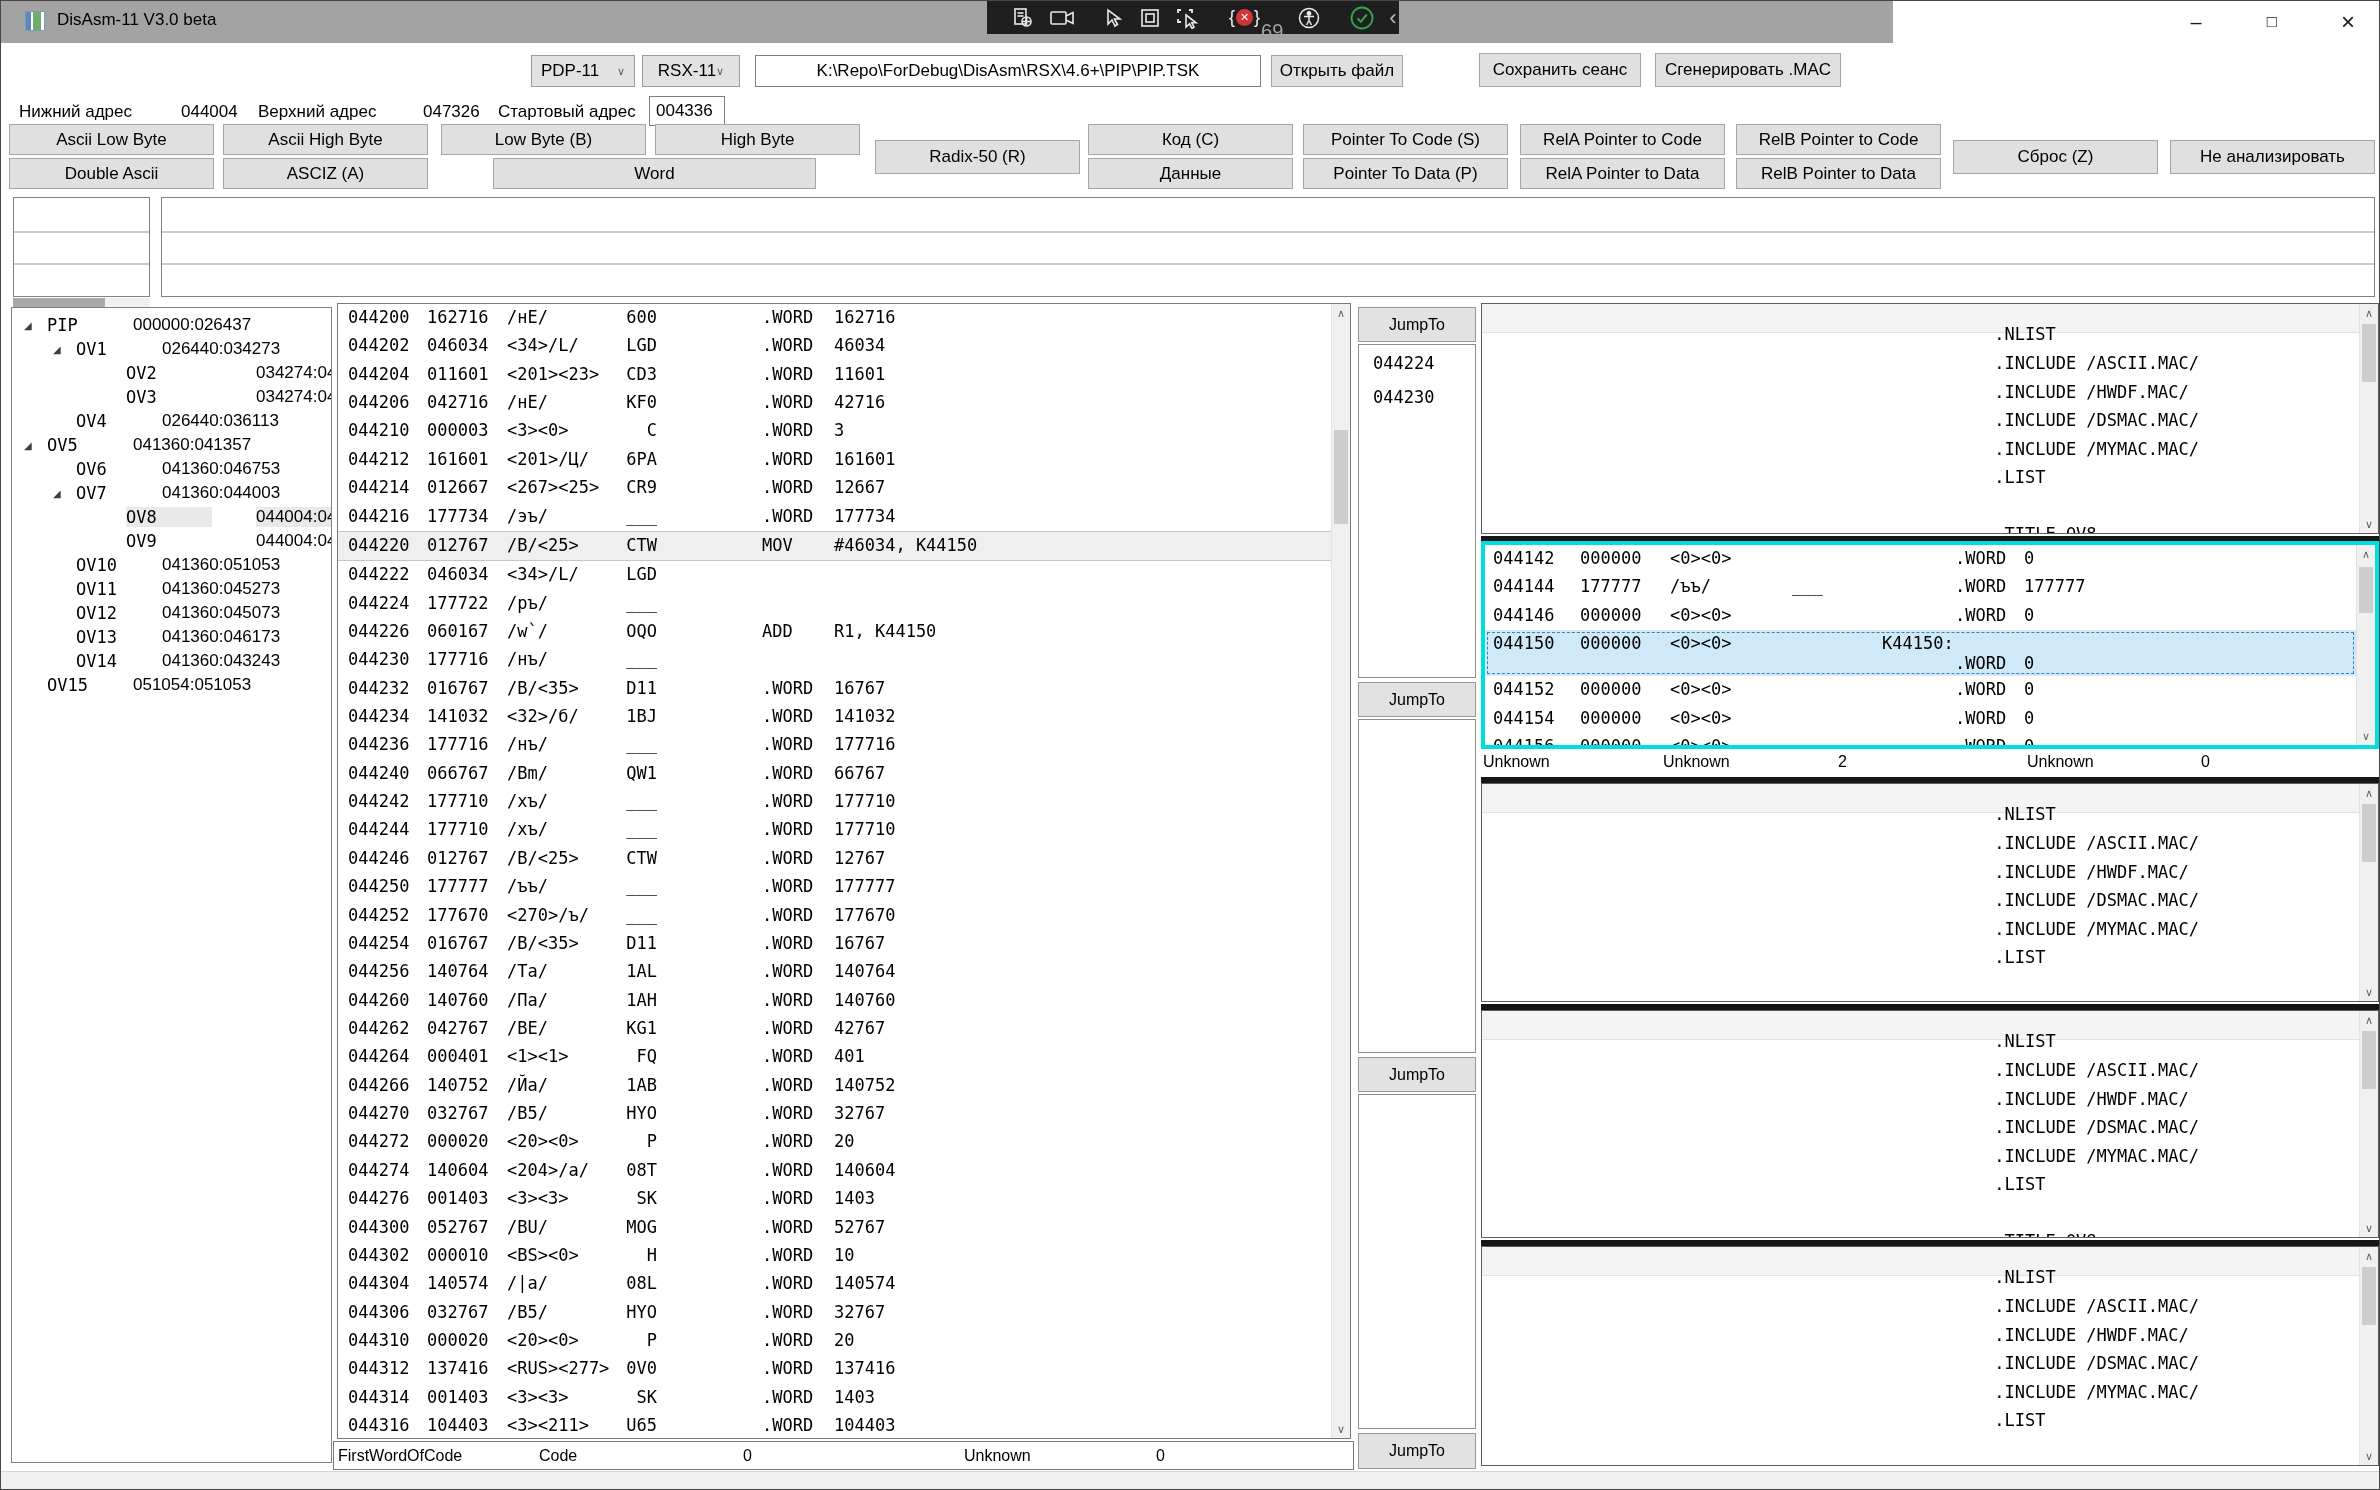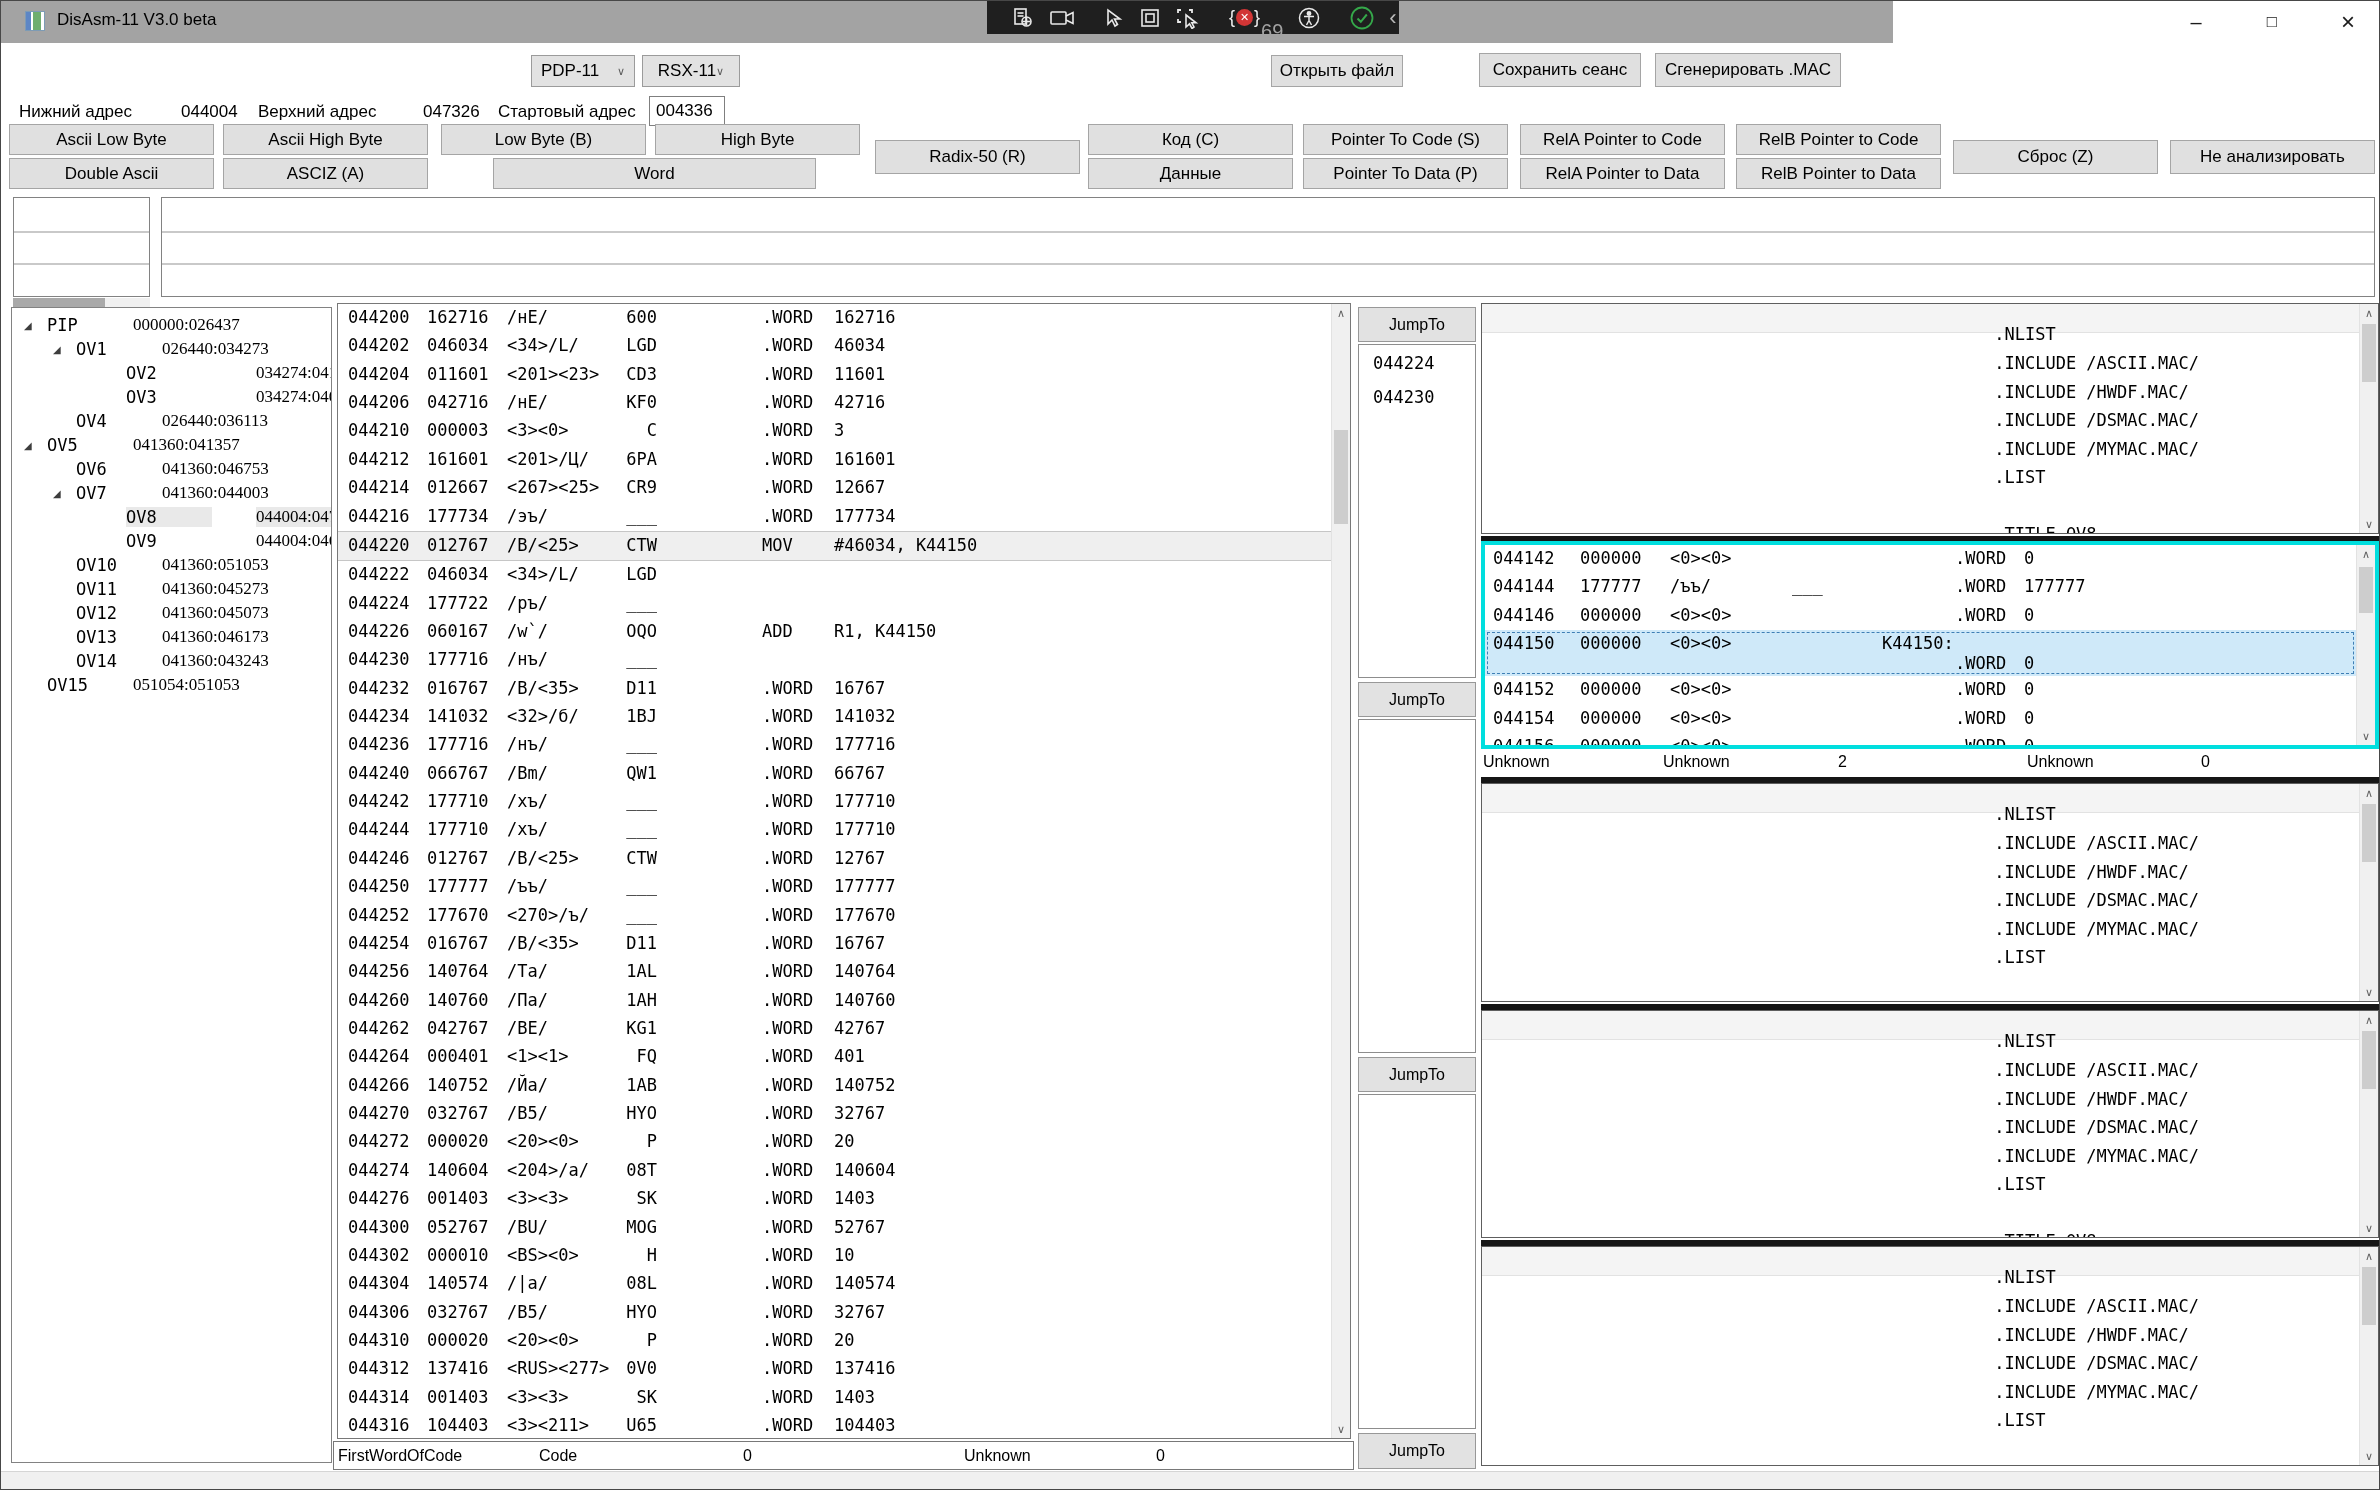--- a/index.html
+++ b/index.html
@@ -39,21 +39,21 @@
   .panel{background:#fff;border:1px solid #828282;}
   .hline{background:#c9c9c9;height:2px;}
   .hscroll{background:#f0f0f0;}
   .hthumb{background:#a9a9a9;height:100%;}
   
   .tree{background:#fff;border:1px solid #828282;font-size:17px;padding-top:5px;overflow:hidden;}
   .trow{height:24px;display:flex;align-items:center;white-space:pre;}
   .trow.lvl0{padding-left:12px;} .trow.lvl1{padding-left:41px;} .trow.lvl2{padding-left:70px;gap:44px;}
   .tarrow{display:inline-block;width:23px;font-size:10px;color:#3d3d3d;}
   .tname{display:inline-block;min-width:86px;font-family:"DejaVu Sans Mono",monospace;}
-  .trange{font-family:Liberation Serif, serif;}
+  .trange{font-family:Liberation Sans, sans-serif;}
   .trow.sel .tname,.trow.sel .trange{background:#e9e9e9;}
   
   .listing{background:#fff;border:1px solid #787878;overflow:hidden;}
   .lrow{position:relative;height:28.37px;font-size:17px;white-space:pre;}
   .lrow .c{position:absolute;top:3px;font-family:"DejaVu Sans Mono",monospace;}
   .lrow .ca{left:10px;} .lrow .co{left:89px;} .lrow .cs{left:169px;}
   .lrow .cr{left:219px;width:100px;text-align:right;}
   .lrow .cm{left:424px;} .lrow .cp{left:496px;}
   .lrow.sel{background:#efefef;border-top:1px solid #c6c6c6;border-bottom:1px solid #c6c6c6;}
   
@@ -162,20 +162,21 @@
   </div>
 
   <div class="abs select" style="left:530px;top:54px;width:104px;height:32px;">
     <span>PDP-11</span>
     <span class="selarrow">∨</span>
   </div>
   <div class="abs select" style="left:641px;top:54px;width:98px;height:32px;justify-content:center;">
     <span>RSX-11</span>
     <span class="selarrow">∨</span>
   </div>
+  <input class="abs tinput" style="left: 754px; top: 54px; width: 506px; height: 32px;" value="K:\Repo\ForDebug\DisAsm\RSX\4.6+\PIP\PIP.TSK">
   <div class="abs btn" style="left:1270px;top:54px;width:132px;height:32px;">Открыть файл</div>
   <div class="abs btn" style="left:1478px;top:52px;width:162px;height:34px;">Сохранить сеанс</div>
   <div class="abs btn" style="left:1654px;top:52px;width:186px;height:34px;">Сгенерировать .MAC</div>
 
   <div class="abs lbl" style="left:18px;top:98px;height:26px;">Нижний адрес</div>
   <div class="abs val" style="left:180px;top:98px;height:26px;">044004</div>
   <div class="abs lbl" style="left:257px;top:98px;height:26px;">Верхний адрес</div>
   <div class="abs val" style="left:422px;top:98px;height:26px;">047326</div>
   <div class="abs lbl" style="left:497px;top:98px;height:26px;">Стартовый адрес</div>
   <input class="abs tinput" style="left: 648px; top: 95px; width: 76px; height: 30px; text-align: left; padding-left: 6px;" value="004336">

